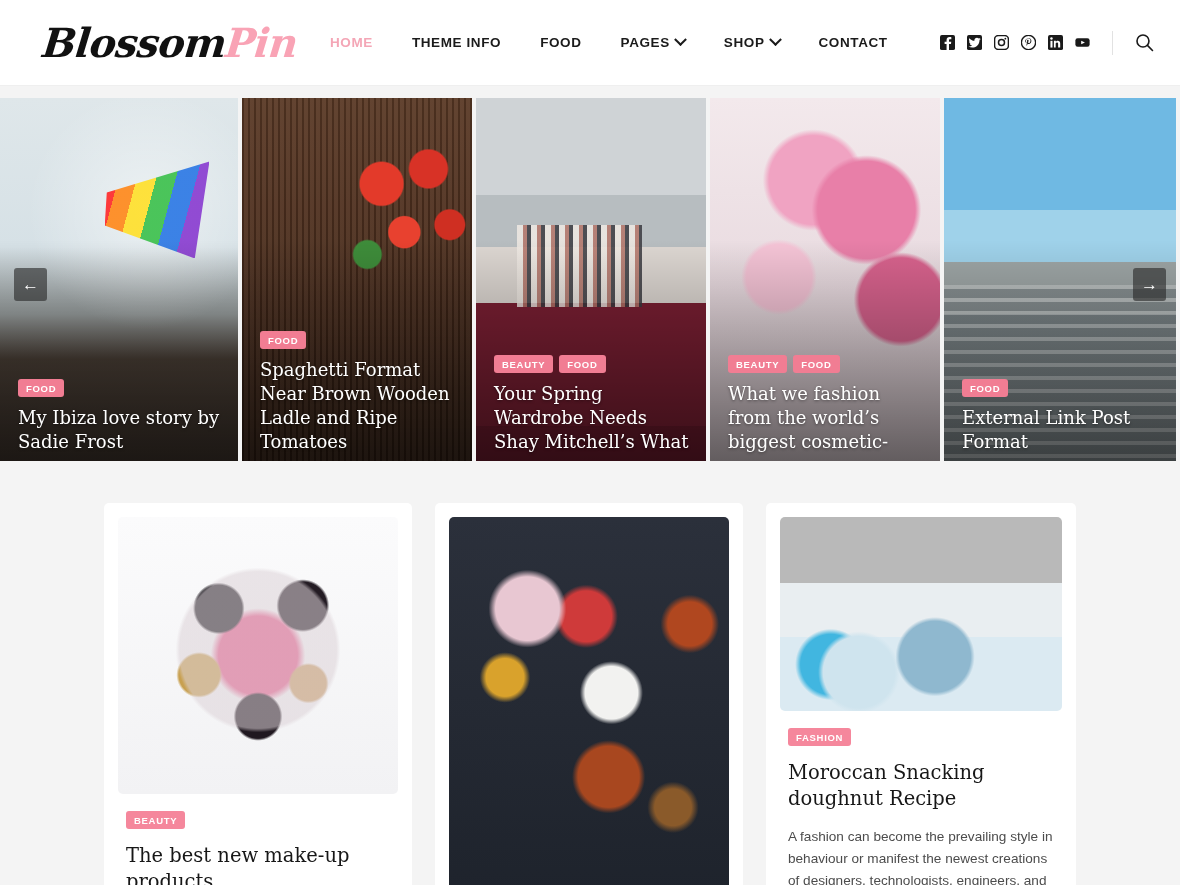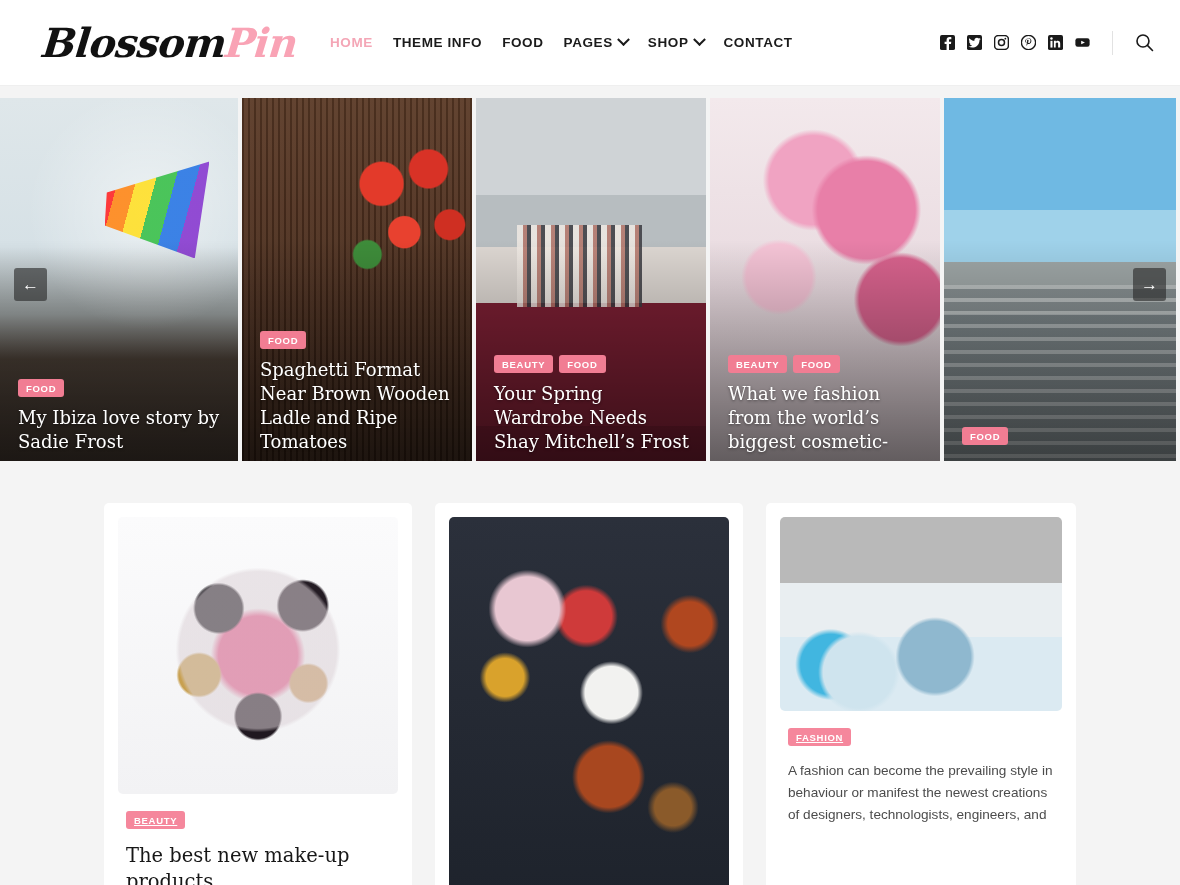--- a/index.html
+++ b/index.html
@@ -38,21 +38,21 @@
     line-height: 1;
     white-space: nowrap;
     transform: skewX(-6deg);
   }
   .logo .b-part { color: #111111; }
   .logo .p-part { color: #f9a3b5; }
 
   .main-nav {
     display: flex;
     align-items: center;
-    gap: 20px;
+    gap: 39px;
     flex: 0 0 auto;
   }
   .nav-item {
     display: flex;
     align-items: center;
     gap: 6px;
     font-size: 13.5px;
     font-weight: bold;
     letter-spacing: 0.6px;
     color: #1b1b1b;
@@ -188,21 +188,20 @@
     background: #f5879c;
     color: #fff;
     font-size: 9.5px;
     font-weight: bold;
     letter-spacing: 0.7px;
     padding: 4px 8px 3px 8px;
     border-radius: 3px;
     text-transform: uppercase;
     display: inline-block;
     cursor: pointer;
-    text-decoration: underline;
   }
   .card-title {
     font-family: "DejaVu Serif", serif;
     font-size: 19.5px;
     line-height: 1.33;
     color: #171717;
     margin-top: 14px;
     font-weight: normal;
     cursor: pointer;
   }
@@ -405,21 +404,21 @@
   </article>
 
   <article class="slide s3">
     <div class="slide-img img-fashion"></div>
     <div class="slide-overlay"></div>
     <div class="slide-content">
       <div class="cat-row">
         <span class="cat-tag">BEAUTY</span>
         <span class="cat-tag">FOOD</span>
       </div>
-      <h2 class="slide-title">Your Spring Wardrobe Needs Shay Mitchell’s Frost</h2>
+      <h2 class="slide-title">Your Spring Wardrobe Needs Shay Mitchell’s What</h2>
     </div>
   </article>
 
   <article class="slide s4">
     <div class="slide-img img-flowers"></div>
     <div class="slide-overlay"></div>
     <div class="slide-content">
       <div class="cat-row">
         <span class="cat-tag">BEAUTY</span>
         <span class="cat-tag">FOOD</span>
@@ -428,20 +427,21 @@
     </div>
   </article>
 
   <article class="slide s5">
     <div class="slide-img img-pier"></div>
     <div class="slide-overlay"></div>
     <div class="slide-content">
       <div class="cat-row">
         <span class="cat-tag">FOOD</span>
       </div>
+      <h2 class="slide-title">External Link Post Format</h2>
     </div>
   </article>
 
   <div class="slider-nav prev">←</div>
   <div class="slider-nav next">→</div>
 </section>
 
 <section class="post-grid">
 
   <article class="post-card c1">
@@ -454,16 +454,17 @@
 
   <article class="post-card c2">
     <div class="card-thumb t2 img-spices"></div>
 
   </article>
 
   <article class="post-card c3">
     <div class="card-thumb t3 img-snow"></div>
     <div class="card-body">
       <span class="card-tag">FASHION</span>
+      <h3 class="card-title">Moroccan Snacking doughnut Recipe</h3>
       <p class="card-excerpt">A fashion can become the prevailing style in behaviour or manifest the newest creations of designers, technologists, engineers, and</p>
     </div>
   </article>
 </section>
 
 </body></html>

